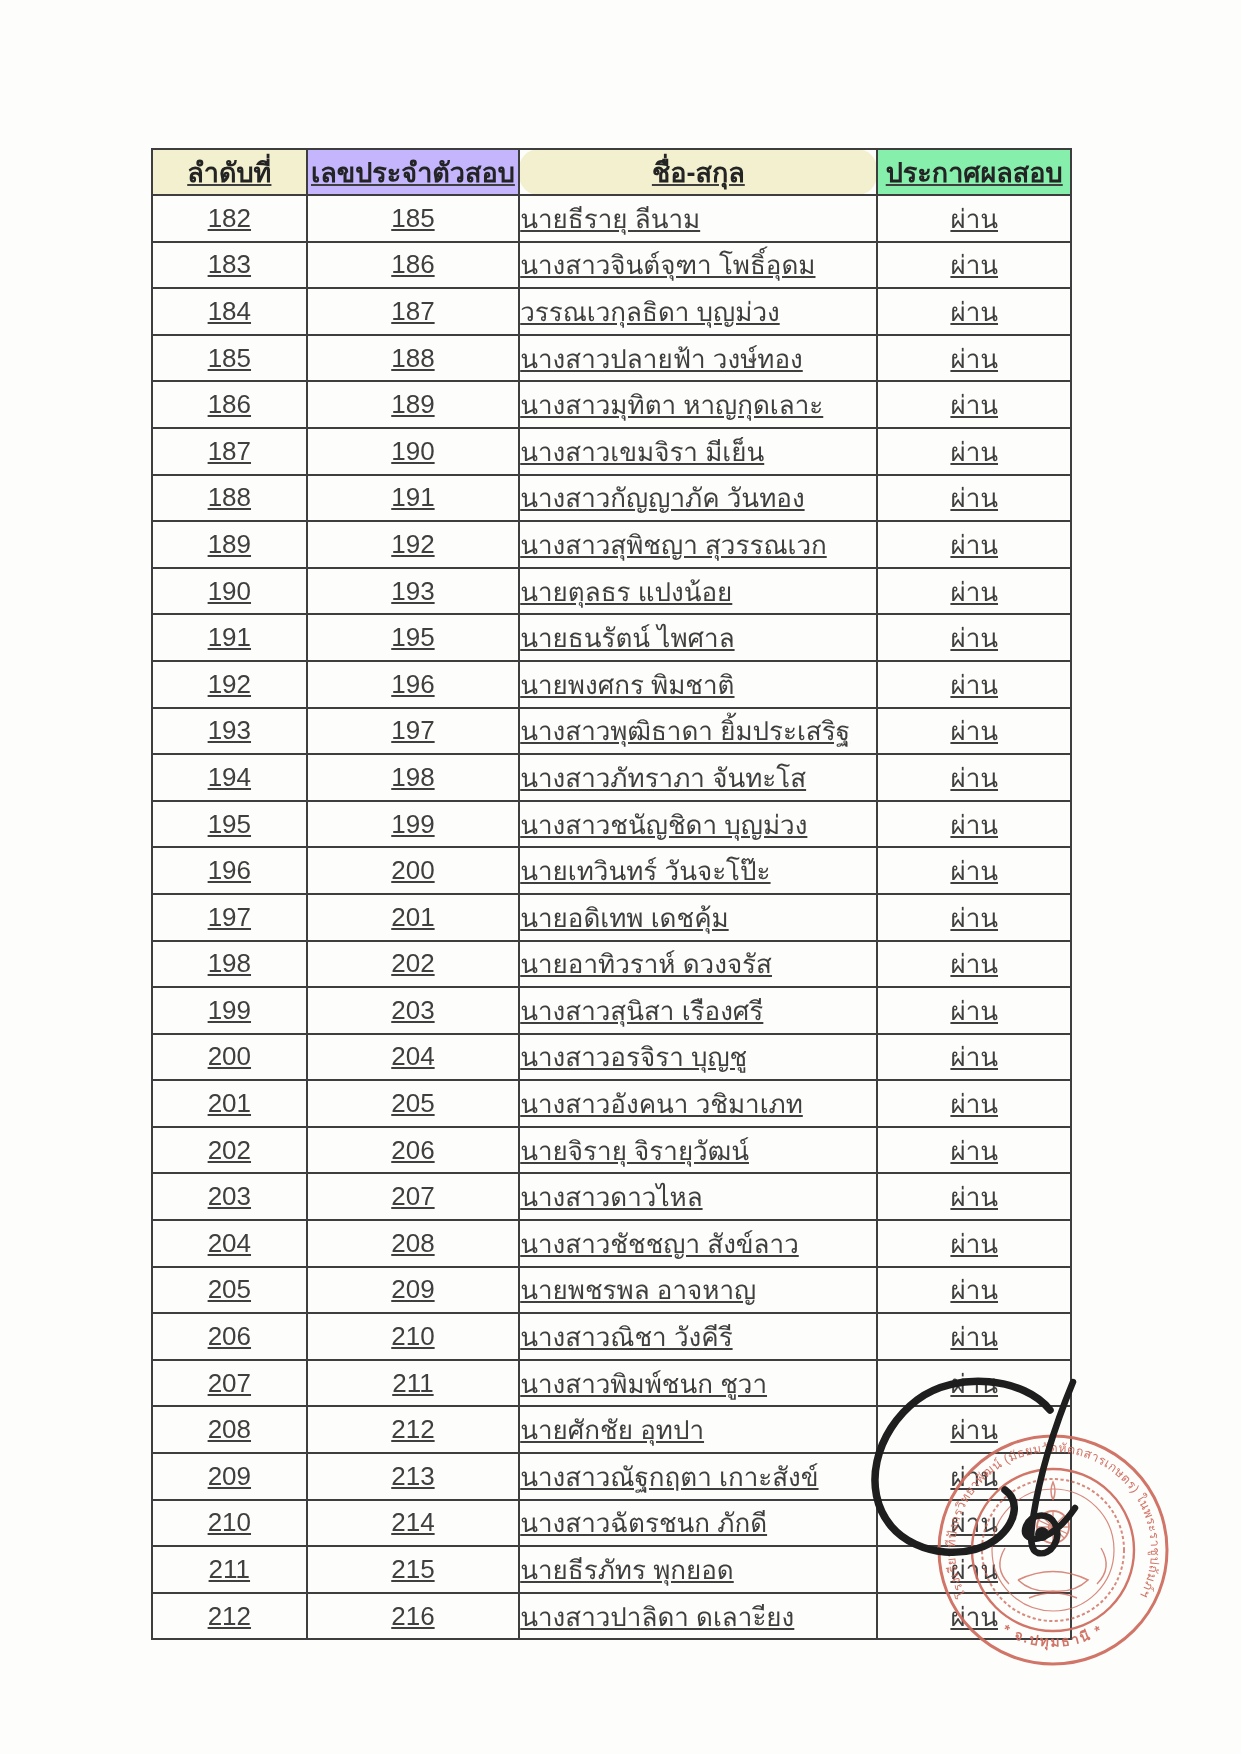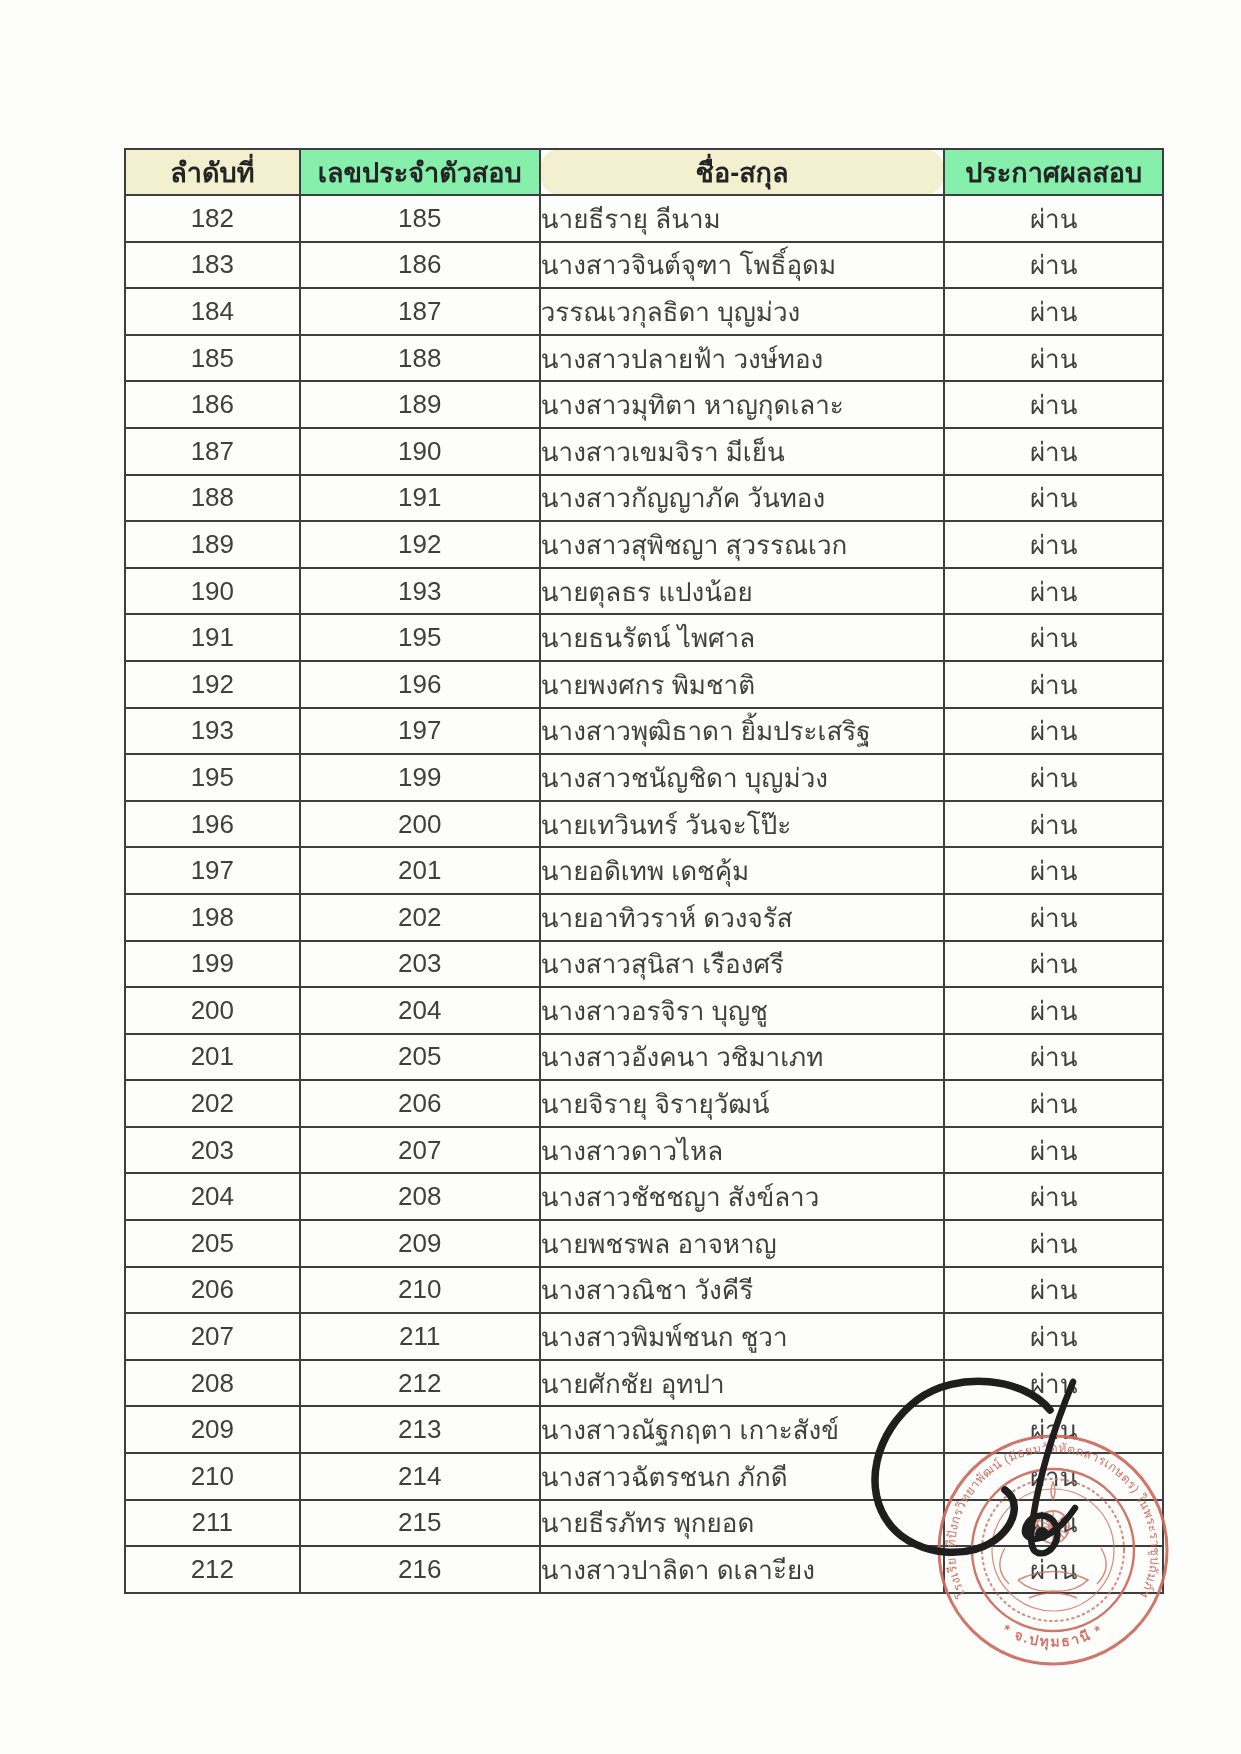--- a/index.html
+++ b/index.html
@@ -10,25 +10,26 @@
   }
   .sheet{
     position:relative;
     width:1241px;height:1754px;
     background:#fdfdfb;
     overflow:hidden;
   }
   
   table.results{
     position:absolute;
-    left:124px; top:148px;
-    width:1040px;
+    left:151px; top:148px;
+    width:921px;
     border-collapse:collapse;
     table-layout:fixed;
     color:#3f3f3f;
+    text-decoration:underline;
   }
   table.results, table.results th, table.results td{
     border:2px solid #3e3e3e;
   }
   table.results th{
     height:44px;
     font-size:27px;
     font-weight:700;
     color:#242424;
     text-align:center;
@@ -73,21 +74,21 @@
   <table class="results">
     <colgroup>
       <col class="w-order">
         <col class="w-exam">
         <col class="w-name">
         <col class="w-result">
     </colgroup>
     <thead>
       <tr>
         <th style="background: rgb(243, 240, 207);">ลำดับที่</th>
-        <th style="background: #86efac;">เลขประจำตัวสอบ</th>
+        <th style="background: #c4b5fd;">เลขประจำตัวสอบ</th>
         <th style="background: rgb(243, 240, 207); border-radius: 20px;">ชื่อ-สกุล</th>
         <th style="background: #86efac;">ประกาศผลสอบ</th>
       </tr>
     </thead>
     <tbody id="rows-body">
     <tr>
       <td class="c-order">182</td>
       <td class="c-exam">185</td>
       <td class="c-name">นายธีรายุ ลีนาม</td>
       <td class="c-result">ผ่าน</td>
@@ -163,20 +164,26 @@
       <td class="c-result">ผ่าน</td>
     </tr>
 
     <tr>
       <td class="c-order">193</td>
       <td class="c-exam">197</td>
       <td class="c-name">นางสาวพุฒิธาดา ยิ้มประเสริฐ</td>
       <td class="c-result">ผ่าน</td>
     </tr>
 
+    <tr>
+      <td class="c-order">194</td>
+      <td class="c-exam">198</td>
+      <td class="c-name">นางสาวภัทราภา จันทะโส</td>
+      <td class="c-result">ผ่าน</td>
+    </tr>
 
     <tr>
       <td class="c-order">195</td>
       <td class="c-exam">199</td>
       <td class="c-name">นางสาวชนัญชิดา บุญม่วง</td>
       <td class="c-result">ผ่าน</td>
     </tr>
 
     <tr>
       <td class="c-order">196</td>

